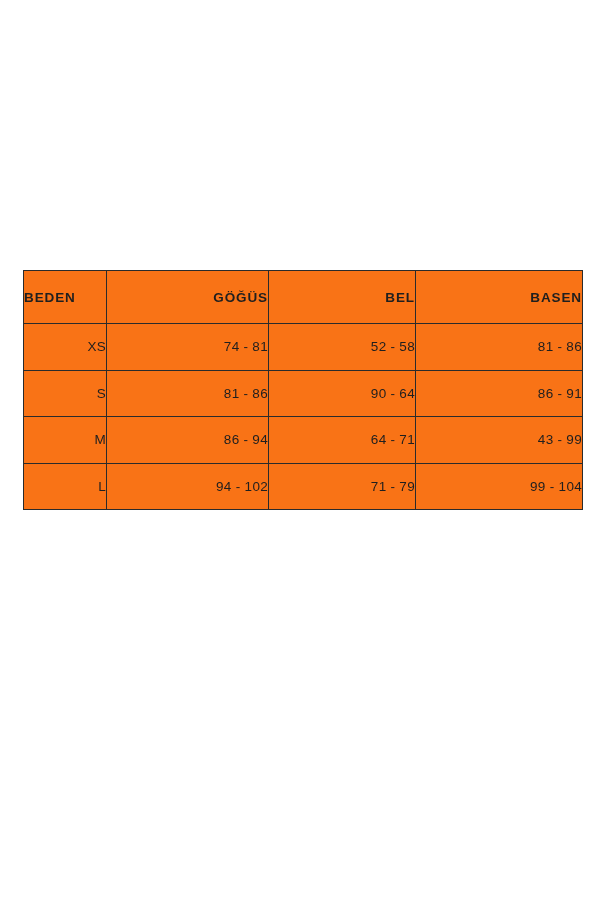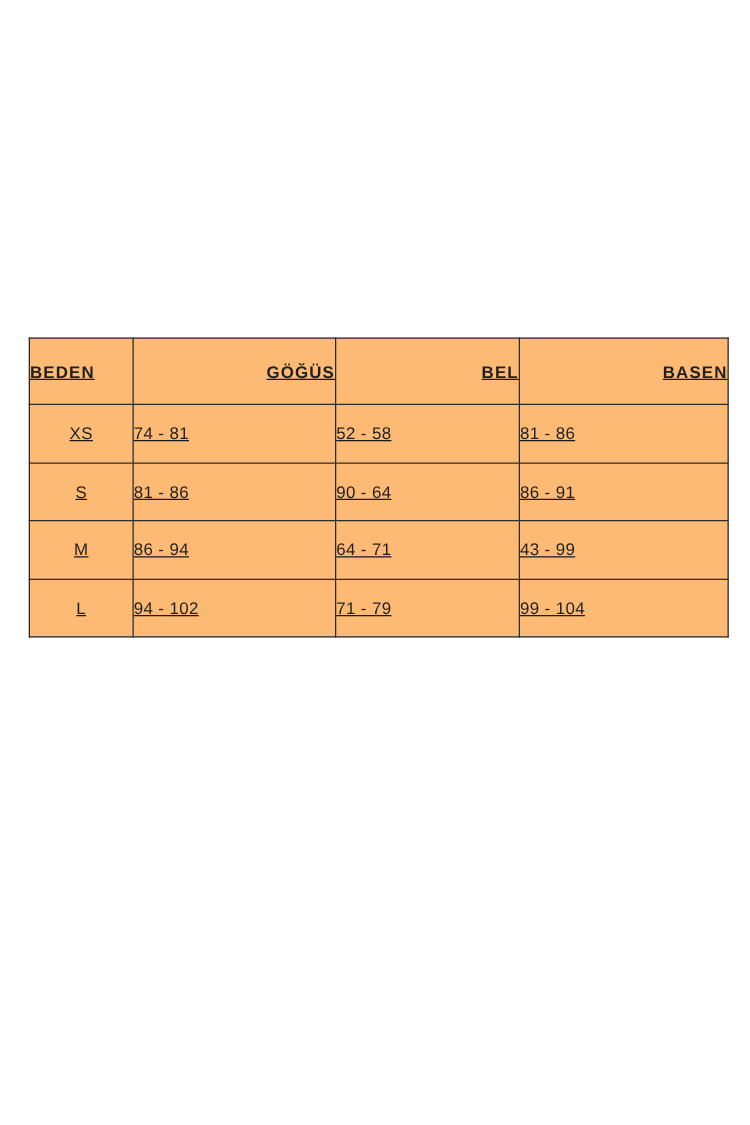--- a/index.html
+++ b/index.html
@@ -26,22 +26,21 @@
     position: absolute;
     left: 23px;
     top: 270px;
     width: 555px;
   }
 
   table.size-chart {
     border-collapse: collapse;
     width: 555px;
     table-layout: fixed;
-    background: #fdba74;
-    text-decoration: underline;
+    background: #f97316;
   }
 
   table.size-chart th,
   table.size-chart td {
     border: 1px solid #2b2b2b;
     height: 45.5px;
     padding: 0;
     font-size: 13.5px;
     color: #1f1f1f;
   }
@@ -62,28 +61,28 @@
 
   th.col-size {
     text-align: left;
     padding-left: 14px;
   }
   th.col-chest, th.col-waist, th.col-hip {
     text-align: right;
   }
 
   td.cell-size {
-    text-align: center;
+    text-align: right;
     padding-left: 14px;
     font-size: 13px;
     letter-spacing: 0.3px;
     margin-left: 48px;
   }
   td.cell-val {
-    text-align: left;
+    text-align: right;
     font-size: 13px;
     letter-spacing: 0.3px;
   }
 </style>
 </head>
 <body>
 
 <div class="page">
   <div class="size-chart-wrap">
     <table class="size-chart">

